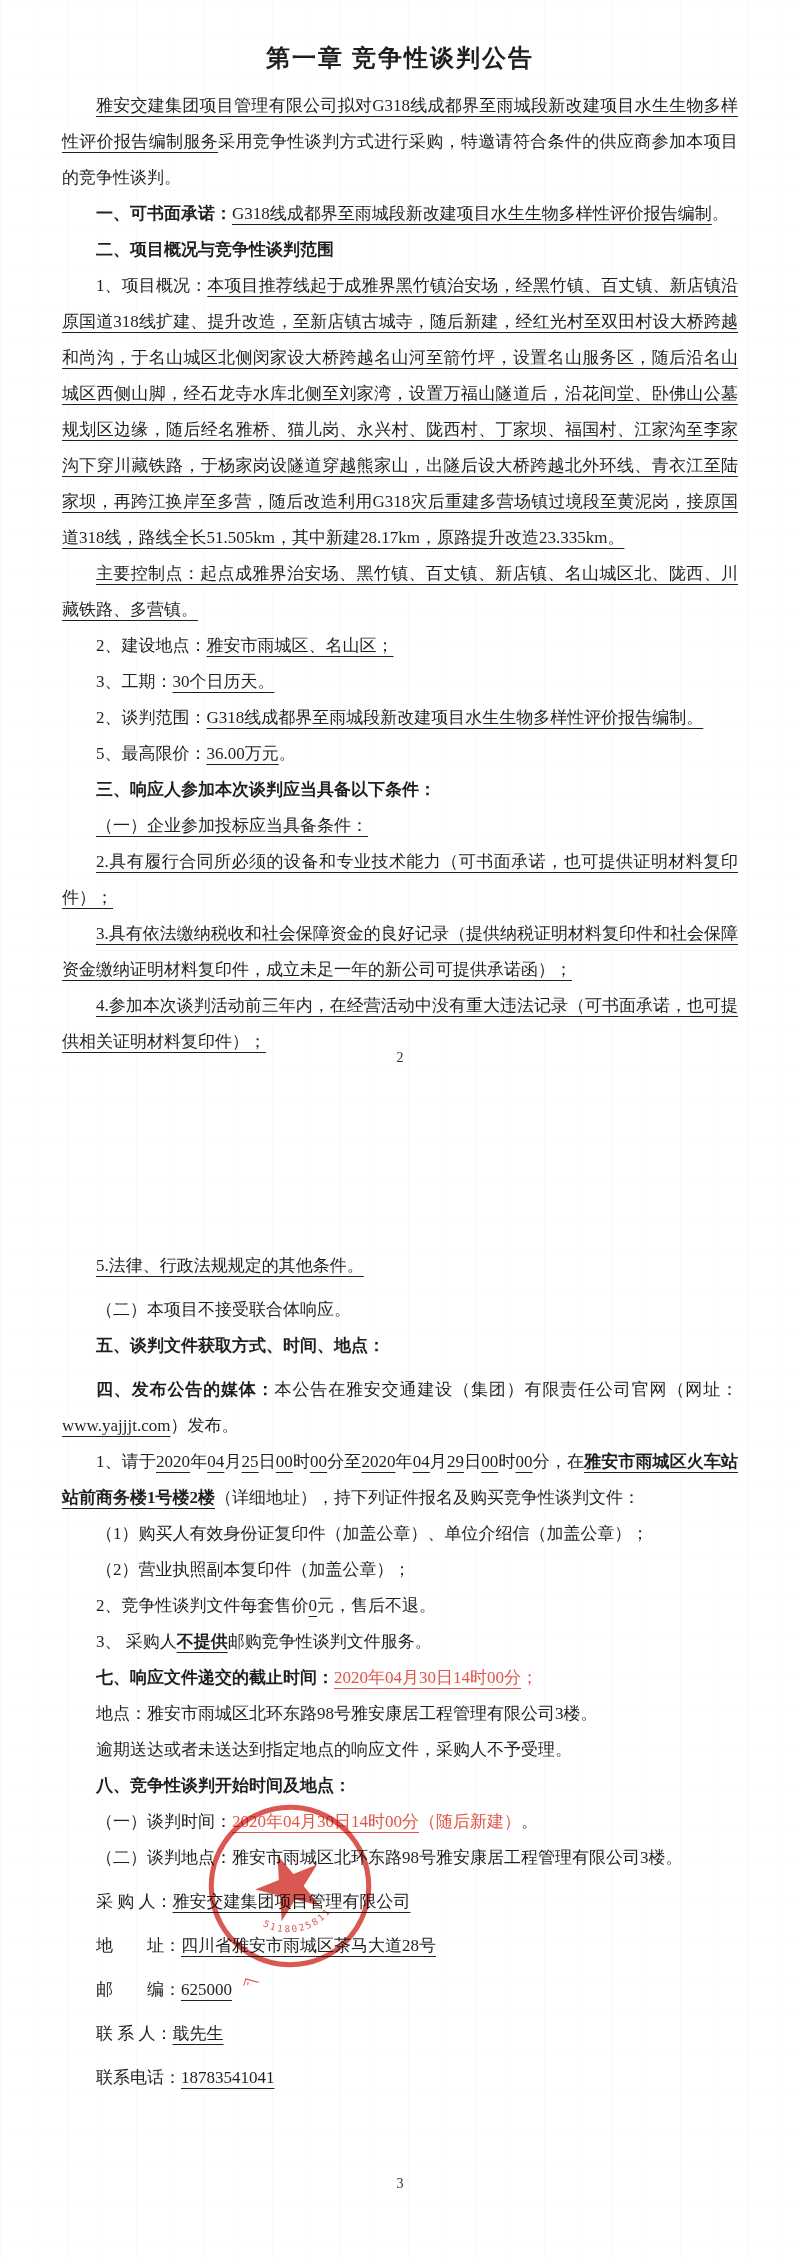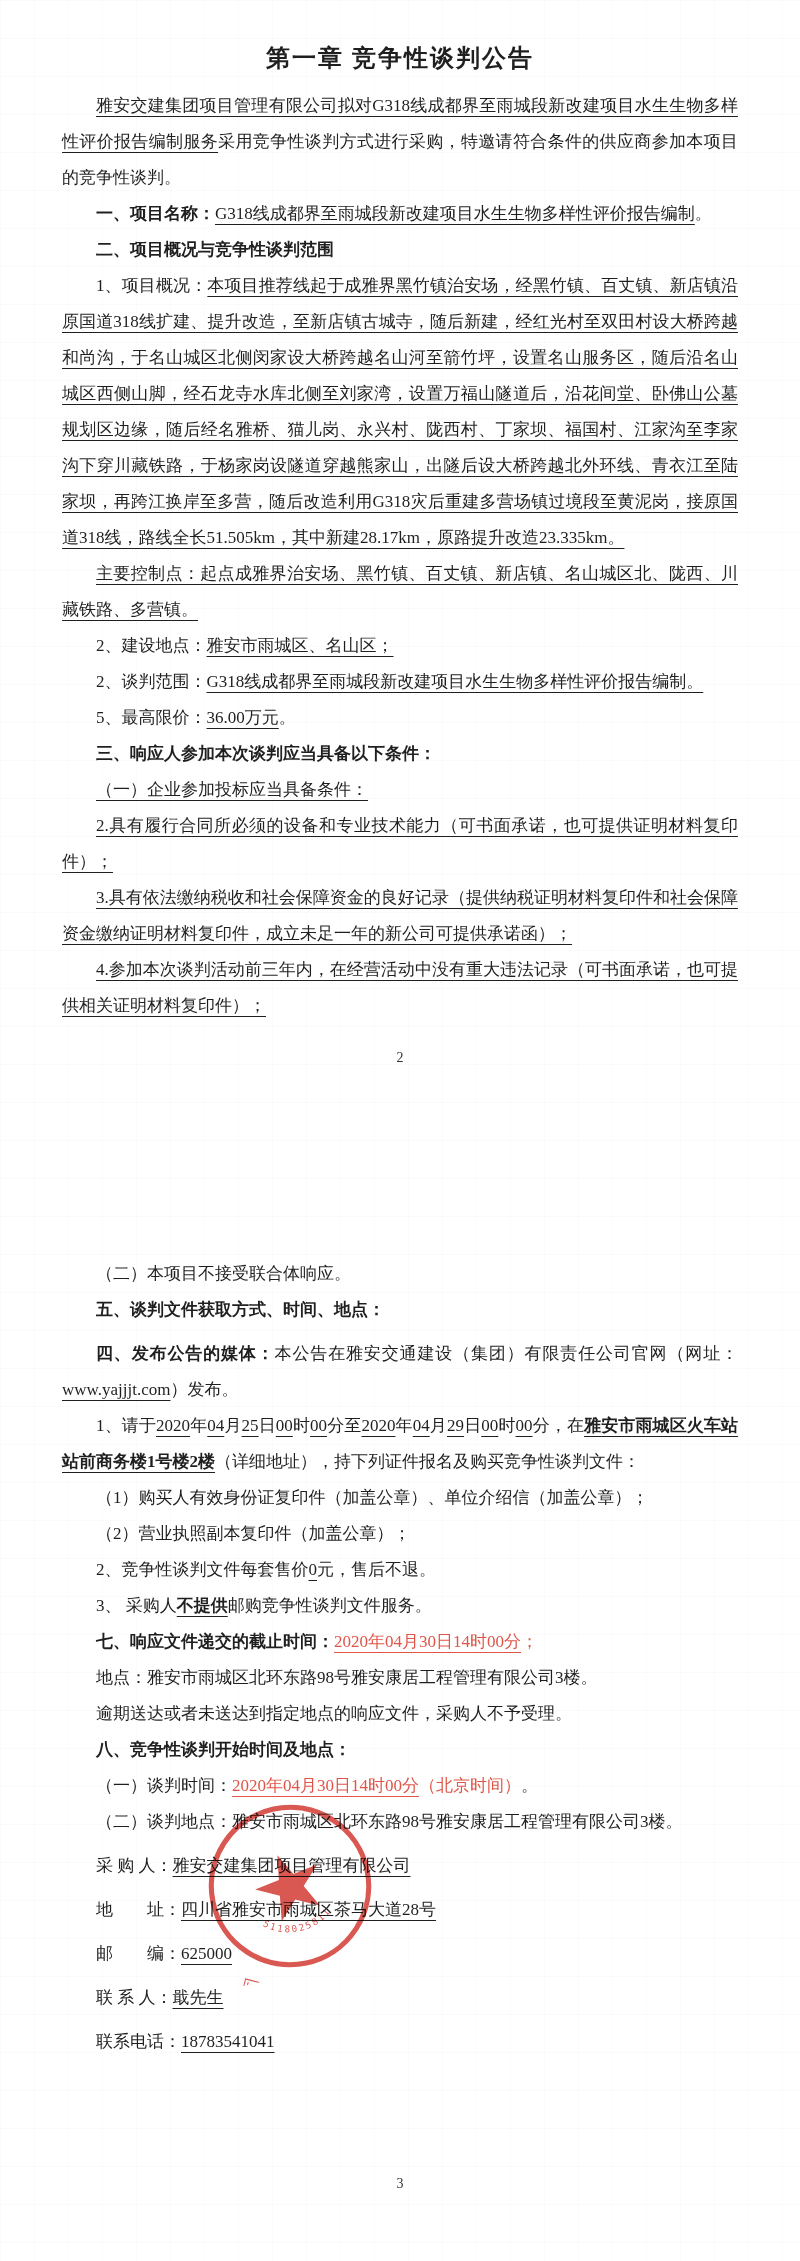--- a/index.html
+++ b/index.html
@@ -56,52 +56,54 @@
 </style>
 </head>
 <body>
 
 <div class="document">
 
   <div class="page page1">
     <div class="doc-title">第一章 竞争性谈判公告</div>
     <div>
         <p class="para"><span class="uline">雅安交建集团项目管理有限公司拟对G318线成都界至雨城段新改建项目水生生物多样性评价报告编制服务</span><span class="">采用竞争性谈判方式进行采购，特邀请符合条件的供应商参加本项目的竞争性谈判。</span></p>
-        <p class="para"><span class="bold">一、项目名称：</span><span class="uline">G318线成都界至雨城段新改建项目水生生物多样性评价报告编制</span><span class="">。</span></p>
+        <p class="para"><span class="bold">一、可书面承诺：</span><span class="uline">G318线成都界至雨城段新改建项目水生生物多样性评价报告编制</span><span class="">。</span></p>
         <p class="para"><span class="bold">二、项目概况与竞争性谈判范围</span></p>
         <p class="para"><span class="">1、项目概况：</span><span class="uline">本项目推荐线起于成雅界黑竹镇治安场，经黑竹镇、百丈镇、新店镇沿原国道318线扩建、提升改造，至新店镇古城寺，随后新建，经红光村至双田村设大桥跨越和尚沟，于名山城区北侧闵家设大桥跨越名山河至箭竹坪，设置名山服务区，随后沿名山城区西侧山脚，经石龙寺水库北侧至刘家湾，设置万福山隧道后，沿花间堂、卧佛山公墓规划区边缘，随后经名雅桥、猫儿岗、永兴村、陇西村、丁家坝、福国村、江家沟至李家沟下穿川藏铁路，于杨家岗设隧道穿越熊家山，出隧后设大桥跨越北外环线、青衣江至陆家坝，再跨江换岸至多营，随后改造利用G318灾后重建多营场镇过境段至黄泥岗，接原国道318线，路线全长51.505km，其中新建28.17km，原路提升改造23.335km。</span></p>
         <p class="para"><span class="uline">主要控制点：起点成雅界治安场、黑竹镇、百丈镇、新店镇、名山城区北、陇西、川藏铁路、多营镇。</span></p>
         <p class="para"><span class="">2、建设地点：</span><span class="uline">雅安市雨城区、名山区；</span></p>
+        <p class="para"><span class="">3、工期：</span><span class="uline">30个日历天。</span></p>
         <p class="para"><span class="">2、谈判范围：</span><span class="uline">G318线成都界至雨城段新改建项目水生生物多样性评价报告编制。</span></p>
         <p class="para"><span class="">5、最高限价：</span><span class="uline">36.00万元</span><span class="">。</span></p>
         <p class="para"><span class="bold">三、响应人参加本次谈判应当具备以下条件：</span></p>
         <p class="para"><span class="uline">（一）企业参加投标应当具备条件：</span></p>
         <p class="para"><span class="uline">2.具有履行合同所必须的设备和专业技术能力（可书面承诺，也可提供证明材料复印件）；</span></p>
         <p class="para"><span class="uline">3.具有依法缴纳税收和社会保障资金的良好记录（提供纳税证明材料复印件和社会保障资金缴纳证明材料复印件，成立未足一年的新公司可提供承诺函）；</span></p>
         <p class="para"><span class="uline">4.参加本次谈判活动前三年内，在经营活动中没有重大违法记录（可书面承诺，也可提供相关证明材料复印件）；</span></p>
       </div>
   </div>
 
   <div class="pagenum pagenum-1">2</div>
 
   <div class="page page2">
     <div>
+        <p class="para"><span class="uline">5.法律、行政法规规定的其他条件。</span></p>
         <p class="para gap"><span class="">（二）本项目不接受联合体响应。</span></p>
         <p class="para"><span class="bold">五、谈判文件获取方式、时间、地点：</span></p>
         <p class="para gap"><span class="bold">四、发布公告的媒体：</span><span class="">本公告在雅安交通建设（集团）有限责任公司官网（网址：</span><span class="uline">www.yajjjt.com</span><span class="">）发布。</span></p>
         <p class="para"><span class="">1、请于</span><span class="uline">2020</span><span class="">年</span><span class="uline">04</span><span class="">月</span><span class="uline">25</span><span class="">日</span><span class="uline">00</span><span class="">时</span><span class="uline">00</span><span class="">分至</span><span class="uline">2020</span><span class="">年</span><span class="uline">04</span><span class="">月</span><span class="uline">29</span><span class="">日</span><span class="uline">00</span><span class="">时</span><span class="uline">00</span><span class="">分，在</span><span class="bold uline">雅安市雨城区火车站站前商务楼1号楼2楼</span><span class="">（详细地址），持下列证件报名及购买竞争性谈判文件：</span></p>
         <p class="para"><span class="">（1）购买人有效身份证复印件（加盖公章）、单位介绍信（加盖公章）；</span></p>
         <p class="para"><span class="">（2）营业执照副本复印件（加盖公章）；</span></p>
         <p class="para"><span class="">2、竞争性谈判文件每套售价</span><span class="uline">0</span><span class="">元，售后不退。</span></p>
         <p class="para"><span class="">3、 采购人</span><span class="bold uline">不提供</span><span class="">邮购竞争性谈判文件服务。</span></p>
         <p class="para"><span class="bold">七、响应文件递交的截止时间：</span><span class="red uline">2020年04月30日14时00分</span><span class="red">；</span></p>
         <p class="para"><span class="">地点：雅安市雨城区北环东路98号雅安康居工程管理有限公司3楼。</span></p>
         <p class="para"><span class="">逾期送达或者未送达到指定地点的响应文件，采购人不予受理。</span></p>
         <p class="para"><span class="bold">八、竞争性谈判开始时间及地点：</span></p>
-        <p class="para"><span class="">（一）谈判时间：</span><span class="red uline">2020年04月30日14时00分</span><span class="red">（北京时间）</span><span class="">。</span></p>
+        <p class="para"><span class="">（一）谈判时间：</span><span class="red uline">2020年04月30日14时00分</span><span class="red">（随后新建）</span><span class="">。</span></p>
         <p class="para"><span class="">（二）谈判地点：</span><span class="">雅安市雨城区北环东路98号雅安康居工程管理有限公司3楼。</span></p>
         <p class="para gap"><span class="">采 购 人：</span><span class="uline">雅安交建集团项目管理有限公司</span></p>
         <p class="para gap"><span class="">地　　址：</span><span class="uline">四川省雅安市雨城区茶马大道28号</span></p>
         <p class="para gap"><span class="">邮　　编：</span><span class="uline">625000</span></p>
         <p class="para gap"><span class="">联 系 人：</span><span class="uline">戢先生</span></p>
         <p class="para gap"><span class="">联系电话：</span><span class="uline">18783541041</span></p>
       </div>
   </div>
 
   <div class="pagenum pagenum-2">3</div>

